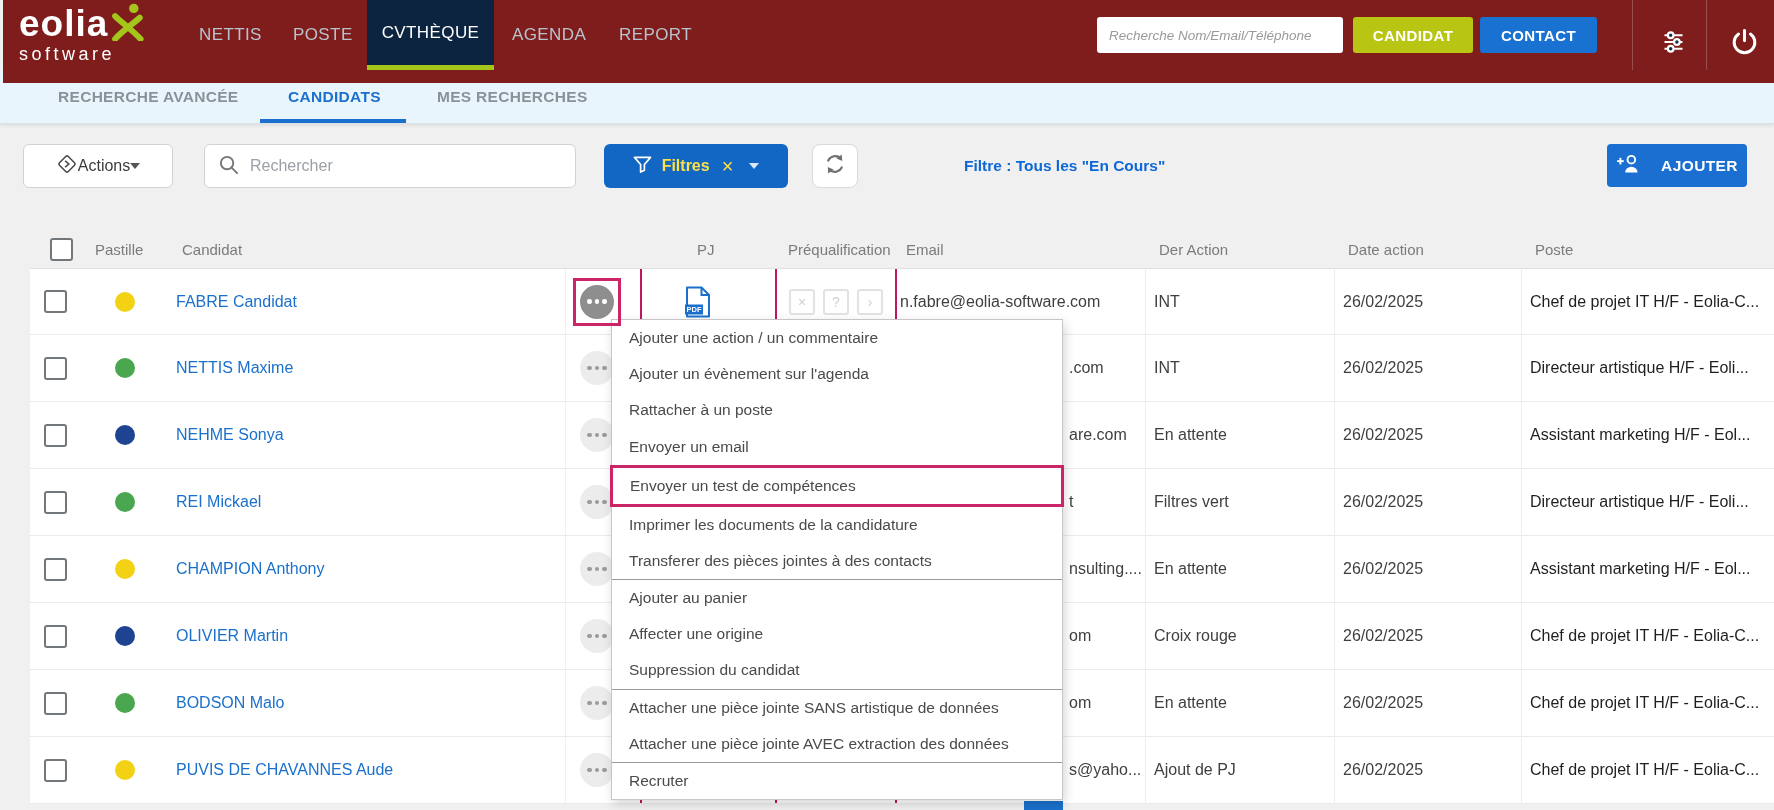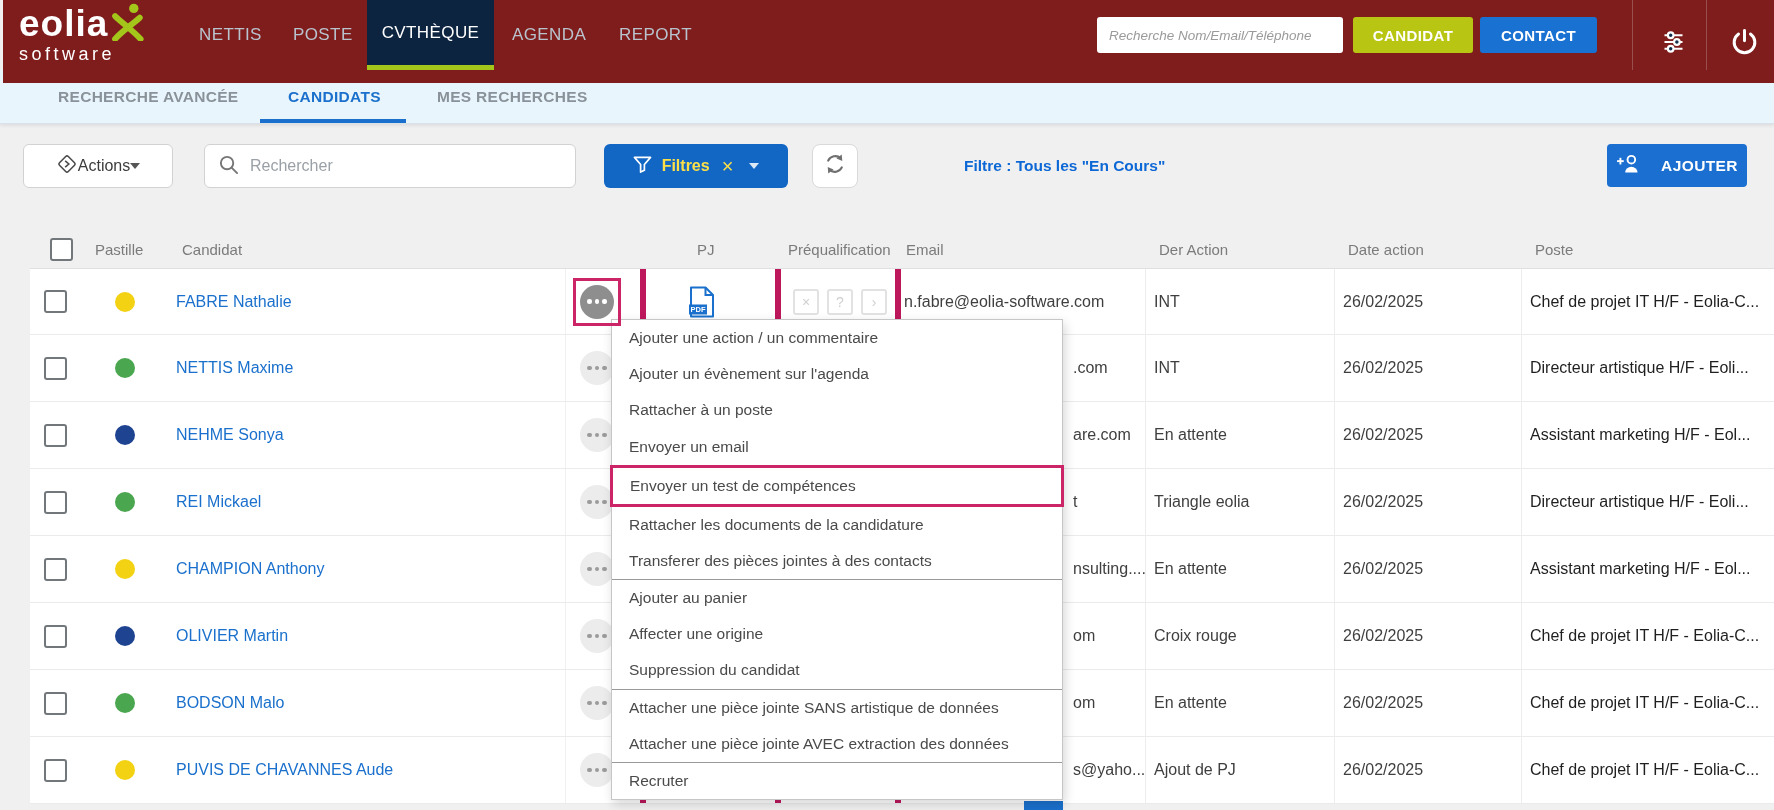--- a/index.html
+++ b/index.html
@@ -50,21 +50,21 @@
   .tbody { position:absolute; left:30px; right:0; top:268px; z-index:1; }
   .trow { height:67px; background:#fff; border-bottom:1px solid #ebebeb; align-items:center; }
   .trow:first-child { border-top:1px solid #e0e0e0; }
   .c-check { display:flex; justify-content:center; }
   .cb { width:23px; height:23px; border:2px solid #72777b; border-radius:3px; background:#fff; cursor:pointer; }
   .c-pastille { display:flex; justify-content:center; }
   .dot { width:20px; height:20px; border-radius:50%; }
   .c-cand { padding-left:8px; color:#1a70cc; font-size:16px; cursor:pointer; }
   .c-ell, .c-pj, .c-pq, .c-email, .c-der, .c-date, .c-poste { height:100%; display:flex; align-items:center; }
   .c-ell { border-left:1px solid #f0f0f0; }
-  .c-pj, .c-pq, .c-email { border-left:6px solid #be185d; }
+  .c-pj, .c-pq, .c-email { border-left:2px solid #be185d; }
   .c-der, .c-date, .c-poste { border-left:1px solid #ededed; }
   .more { width:34px; height:34px; border-radius:50%; background:#ececec; display:flex; align-items:center; justify-content:center; margin-left:14px; cursor:pointer; }
   .more i { width:4.5px; height:4.5px; border-radius:50%; background:#9b9b9b; margin:0 1.6px; }
   .more.dark { background:#8e8e8e; }
   .more.dark i { background:#fff; }
   .pdfwrap { margin-left:42px; cursor:pointer; display:flex; }
   .pqbox { width:26px; height:26px; border:2px solid #e2e2e2; border-radius:3px; color:#cfcfcf; font-size:14px; display:flex; align-items:center; justify-content:center; margin-right:8px; cursor:pointer; }
   .pq-first { margin-left:12px; }
   .c-email { font-size:16px; color:#3f3f3f; padding-left:3px; }
   .c-email.frag { padding-left:172px; }
@@ -217,21 +217,21 @@
 
   <div class="tbody">
 
     <div class="trow grid-cols">
       <div class="c-check">
           <div class="cb"></div>
         </div>
       <div class="c-pastille">
           <div class="dot" style="background-color: rgb(242, 210, 19);"></div>
         </div>
-      <div class="c-cand">FABRE Nathalie</div>
+      <div class="c-cand">FABRE Candidat</div>
       <div class="c-ell">
           <div class="more dark">
             <i></i>
             <i></i>
             <i></i>
           </div>
         </div>
       <div class="c-pj">
           <span class="pdfwrap">
         <svg width="28" height="32" viewBox="0 0 28 32">
@@ -310,21 +310,21 @@
       <div class="c-ell">
           <div class="more">
             <i></i>
             <i></i>
             <i></i>
           </div>
         </div>
       <div class="c-pj"></div>
         <div class="c-pq"></div>
       <div class="c-email frag">t</div>
-      <div class="c-der">Triangle eolia</div>
+      <div class="c-der">Filtres vert</div>
       <div class="c-date">26/02/2025</div>
       <div class="c-poste">Directeur artistique H/F - Eoli...</div>
     </div>
 
     <div class="trow grid-cols">
       <div class="c-check">
           <div class="cb"></div>
         </div>
       <div class="c-pastille">
           <div class="dot" style="background-color: rgb(242, 210, 19);"></div>
@@ -415,21 +415,21 @@
     </div>
 
   </div>
 
   <div class="ctx">
     <div class="ctx-item">Ajouter une action / un commentaire</div>
     <div class="ctx-item">Ajouter un évènement sur l'agenda</div>
     <div class="ctx-item">Rattacher à un poste</div>
     <div class="ctx-item">Envoyer un email</div>
     <div class="ctx-item hl">Envoyer un test de compétences</div>
-    <div class="ctx-item">Rattacher les documents de la candidature</div>
+    <div class="ctx-item">Imprimer les documents de la candidature</div>
     <div class="ctx-item sep">Transferer des pièces jointes à des contacts</div>
     <div class="ctx-item">Ajouter au panier</div>
     <div class="ctx-item">Affecter une origine</div>
     <div class="ctx-item sep">Suppression du candidat</div>
     <div class="ctx-item">Attacher une pièce jointe SANS artistique de données</div>
     <div class="ctx-item sep">Attacher une pièce jointe AVEC extraction des données</div>
     <div class="ctx-item">Recruter</div>
   </div>
 
   <div class="ell-hl"></div>

